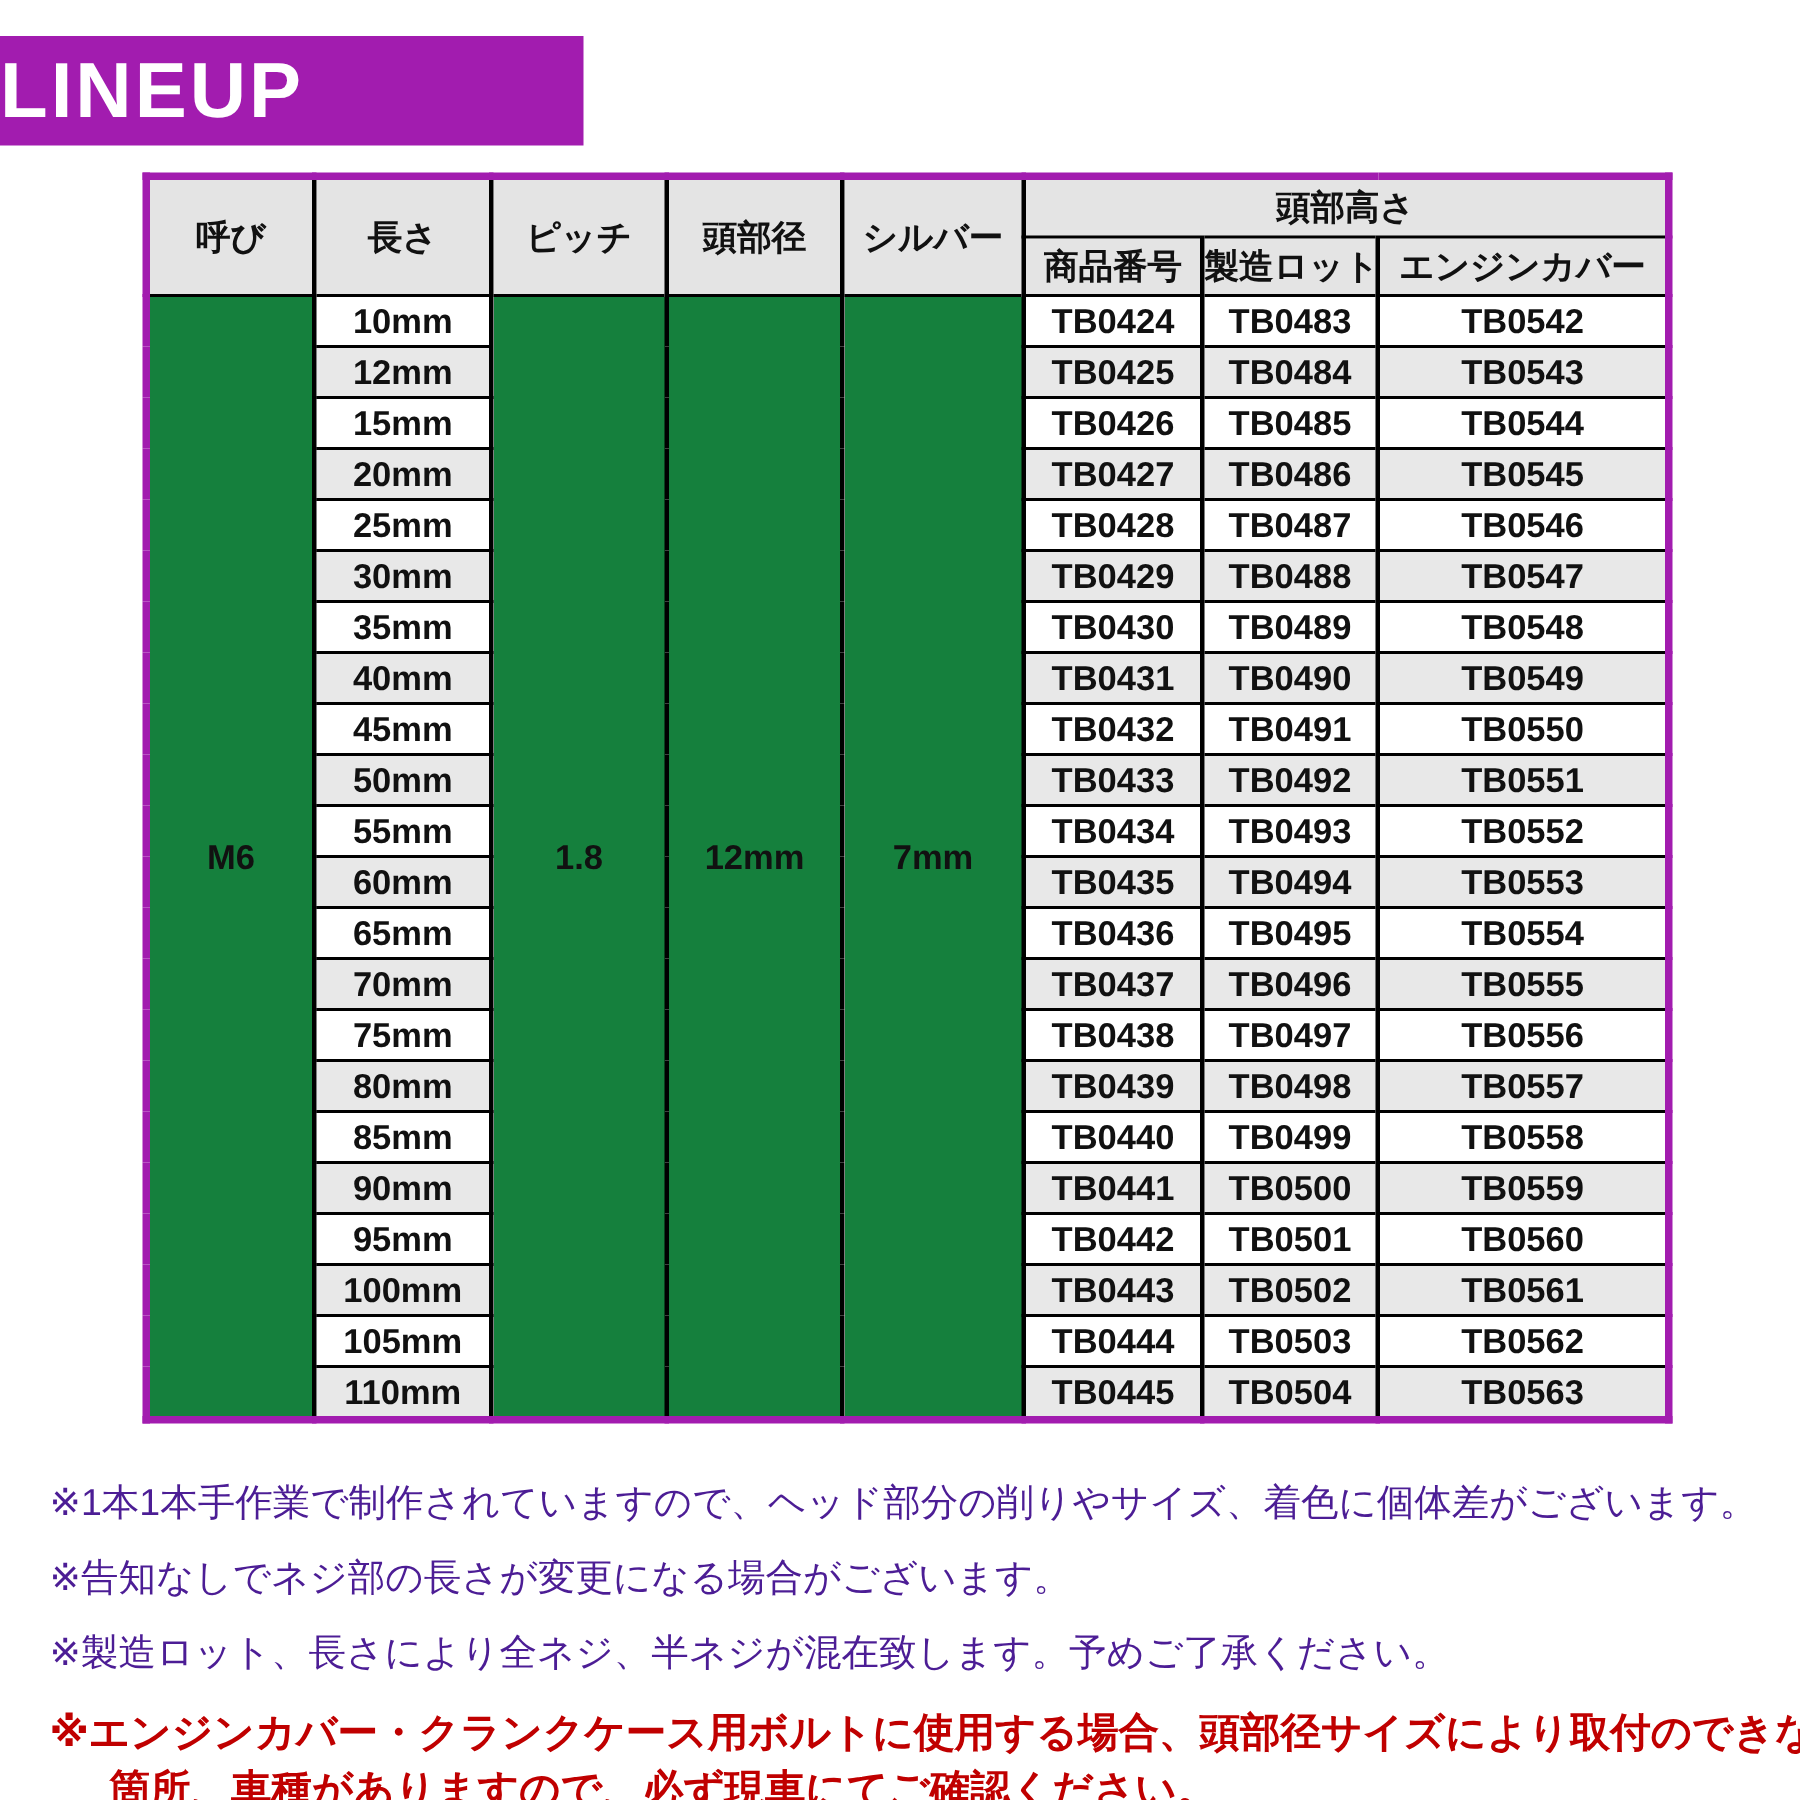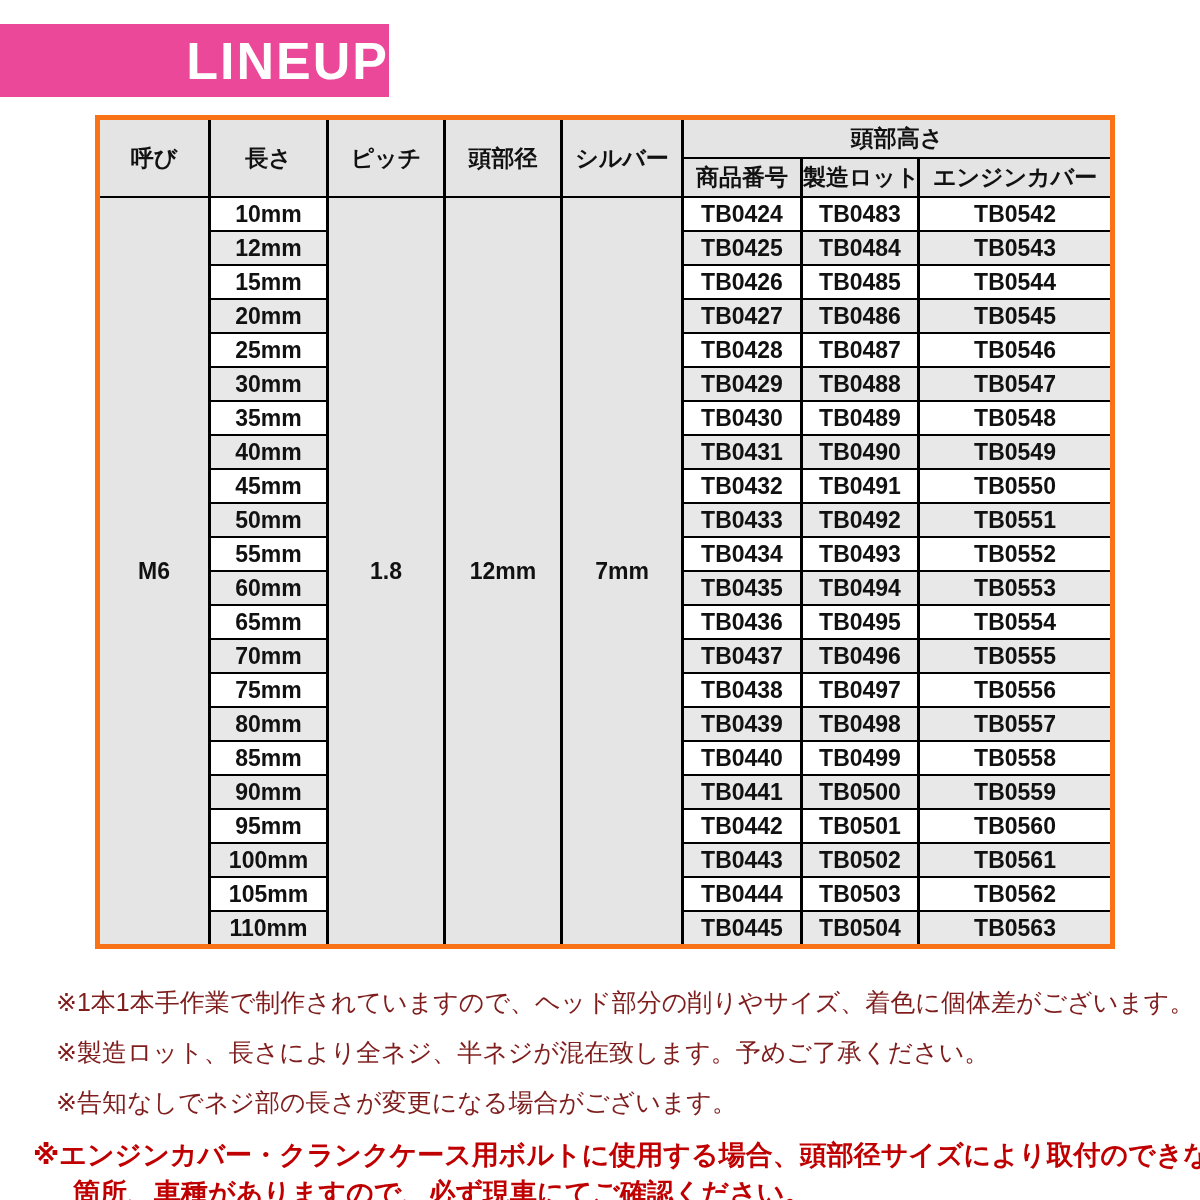--- a/index.html
+++ b/index.html
@@ -16,79 +16,78 @@
     overflow: hidden;
   }
 
   
   .banner {
     position: absolute;
     left: 0;
     top: 24px;
     width: 389px;
     height: 73px;
-    background: #ec4899;
+    background: #a21caf;
     display: flex;
     align-items: center;
-    justify-content: flex-end;
+    justify-content: flex-start;
   }
   .banner-title {
     color: #ffffff;
     font-size: 52px;
     font-weight: bold;
     letter-spacing: 2px;
     line-height: 1;
   }
 
   
   .spec-table {
     position: absolute;
     left: 95px;
     top: 115px;
     width: 1015px;
     border-collapse: collapse;
     table-layout: fixed;
-    border: 5px solid #f97316;
+    border: 5px solid #a21caf;
     font-size: 23px;
     font-weight: bold;
     color: #111111;
   }
   .spec-table th, .spec-table td {
     border: 2px solid #000000;
     border-left-width: 3px;
     border-right-width: 3px;
     text-align: center;
     vertical-align: middle;
     padding: 0;
     overflow: hidden;
     white-space: nowrap;
   }
   .spec-table thead th { height: 37px; }
   .hd { background: #e4e4e4; }
   .hb { border-bottom: 7px double #000000; }
   .spec-table tbody td, .spec-table tbody th { height: 32px; }
-  .spec-table tbody th.merged { background: #e5e5e5; }
+  .spec-table tbody th.merged { background: #15803d; }
   .spec-table tbody tr.alt td { background: #e8e8e8; }
   .spec-table tbody tr td { background: #ffffff; }
   .spec-table tbody tr.alt td { background: #e8e8e8; }
 
   
   .notes {
     position: absolute;
     left: 33px;
     top: 986px;
     width: 1150px;
   }
   .note {
     font-size: 25px;
-    color: #7f1d1d;
+    color: #4c1d95;
     line-height: 32px;
     margin-bottom: 18px;
     white-space: nowrap;
-    margin-left: 23px;
   }
   .warning {
     margin-top: 4px;
     color: #c00000;
     font-size: 27px;
     font-weight: bold;
     line-height: 38px;
   }
   .warning .w-line { white-space: nowrap; }
   .warning .indent { padding-left: 40px; }
@@ -263,21 +262,21 @@
           <td>110mm</td>
           <td>TB0445</td>
           <td>TB0504</td>
           <td>TB0563</td>
         </tr>
       </tbody>
   </table>
 
   <div class="notes">
     <div class="note">※1本1本手作業で制作されていますので、ヘッド部分の削りやサイズ、着色に個体差がございます。</div>
+    <div class="note">※告知なしでネジ部の長さが変更になる場合がございます。</div>
     <div class="note">※製造ロット、長さにより全ネジ、半ネジが混在致します。予めご了承ください。</div>
-    <div class="note">※告知なしでネジ部の長さが変更になる場合がございます。</div>
     <div class="warning">
       <div class="w-line">※エンジンカバー・クランクケース用ボルトに使用する場合、頭部径サイズにより取付のできない</div>
       <div class="w-line indent">箇所、車種がありますので、必ず現車にてご確認ください。</div>
     </div>
   </div>
 
 </div>
 
 </body></html>

